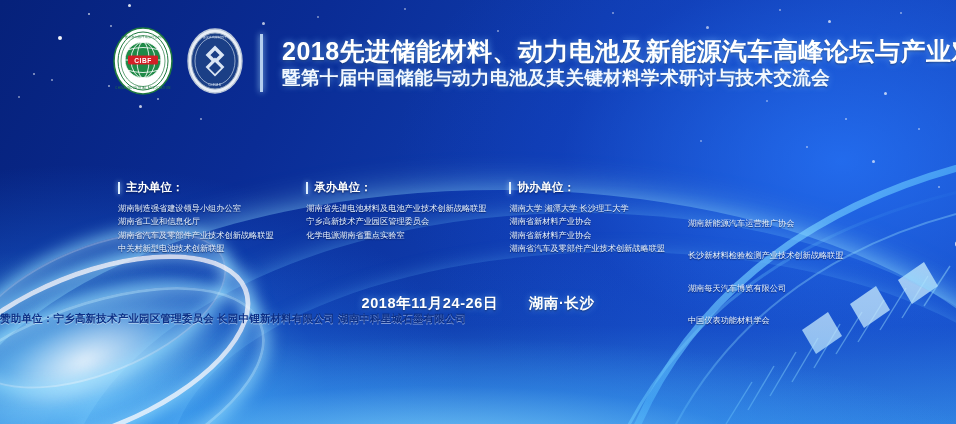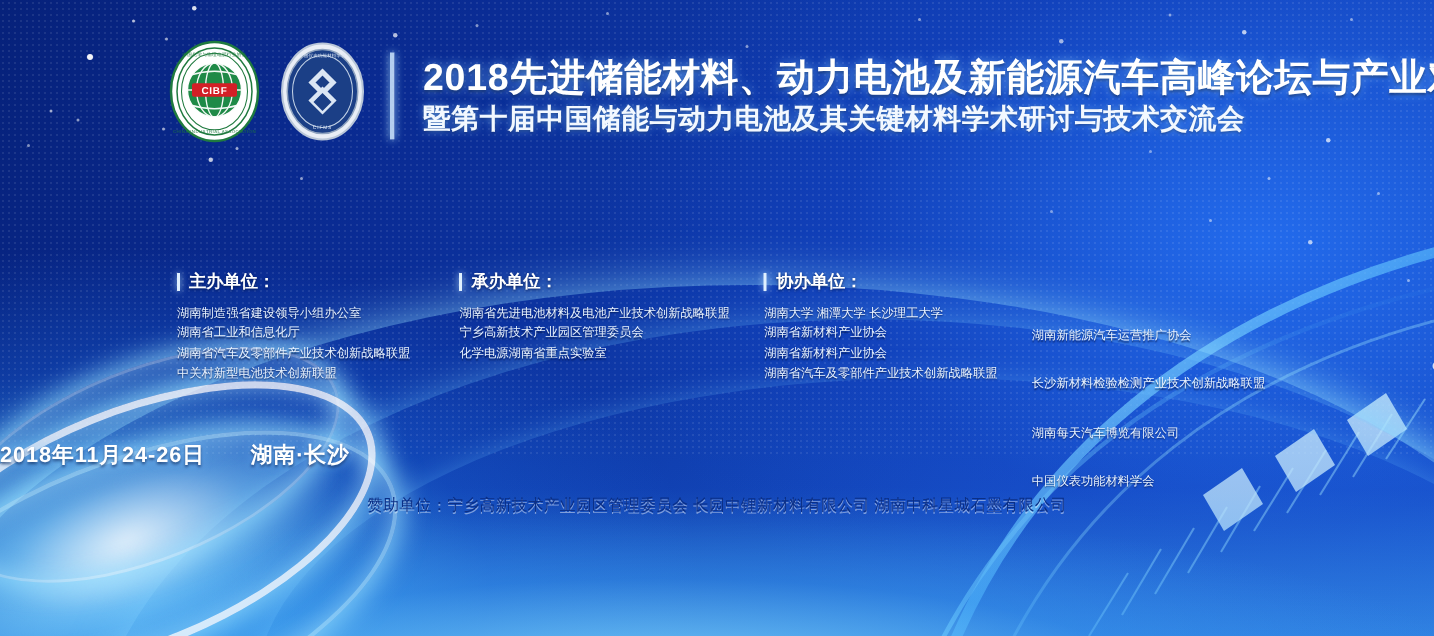--- a/index.html
+++ b/index.html
@@ -122,30 +122,30 @@
     background:#dff0ff;box-shadow:0 0 5px rgba(190,230,255,.9);
   }
   .orgline{
     color:#e9f3ff;font-size:8.2px;line-height:1.62;white-space:nowrap;
     text-shadow:0 1px 1px rgba(0,20,70,.75);
   }
   .col4 .orgline{font-size:8.2px;margin-top:19px;}
 
   
   .dateline{
-    position:absolute;left:0;right:0;top:294px;text-align:left;
+    position:absolute;left:0;right:0;top:294px;text-align:center;
     color:#ffffff;font-weight:bold;font-size:14.5px;letter-spacing:.6px;
     text-shadow:0 0 7px rgba(120,195,255,.7),0 1px 2px rgba(0,20,70,.75);
   }
   .dateline .venue{margin-left:26px;}
 
   
   .sponsor{
-    position:absolute;left:0;right:0;top:330px;text-align:center;
-    color:#0b2f86;font-weight:normal;font-size:10.5px;letter-spacing:.2px;
+    position:absolute;left:0;right:0;top:312px;text-align:left;
+    color:#0b2f86;font-weight:bold;font-size:10.5px;letter-spacing:.2px;
     text-shadow:0 1px 0 rgba(255,255,255,.45);
   }
 </style>
 </head>
 <body>
 
 <div id="banner">
 
   <div class="dotgrid"></div>
 

